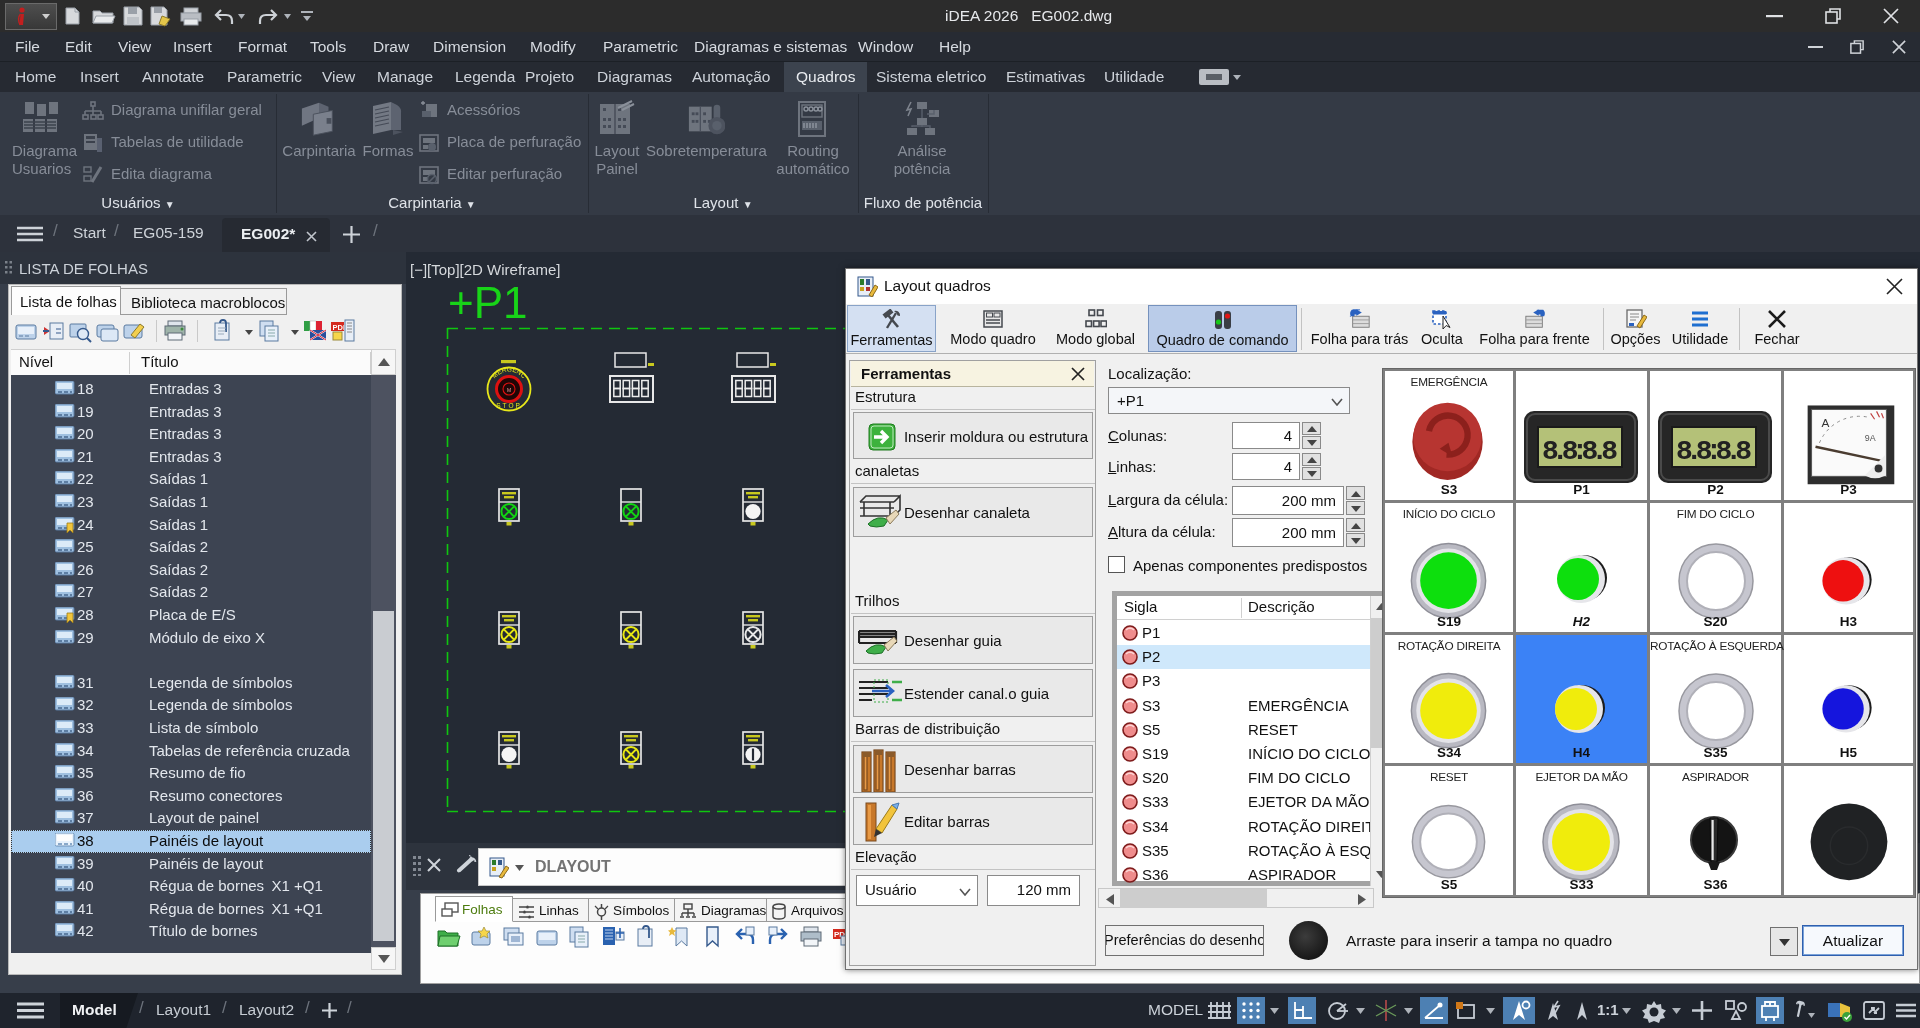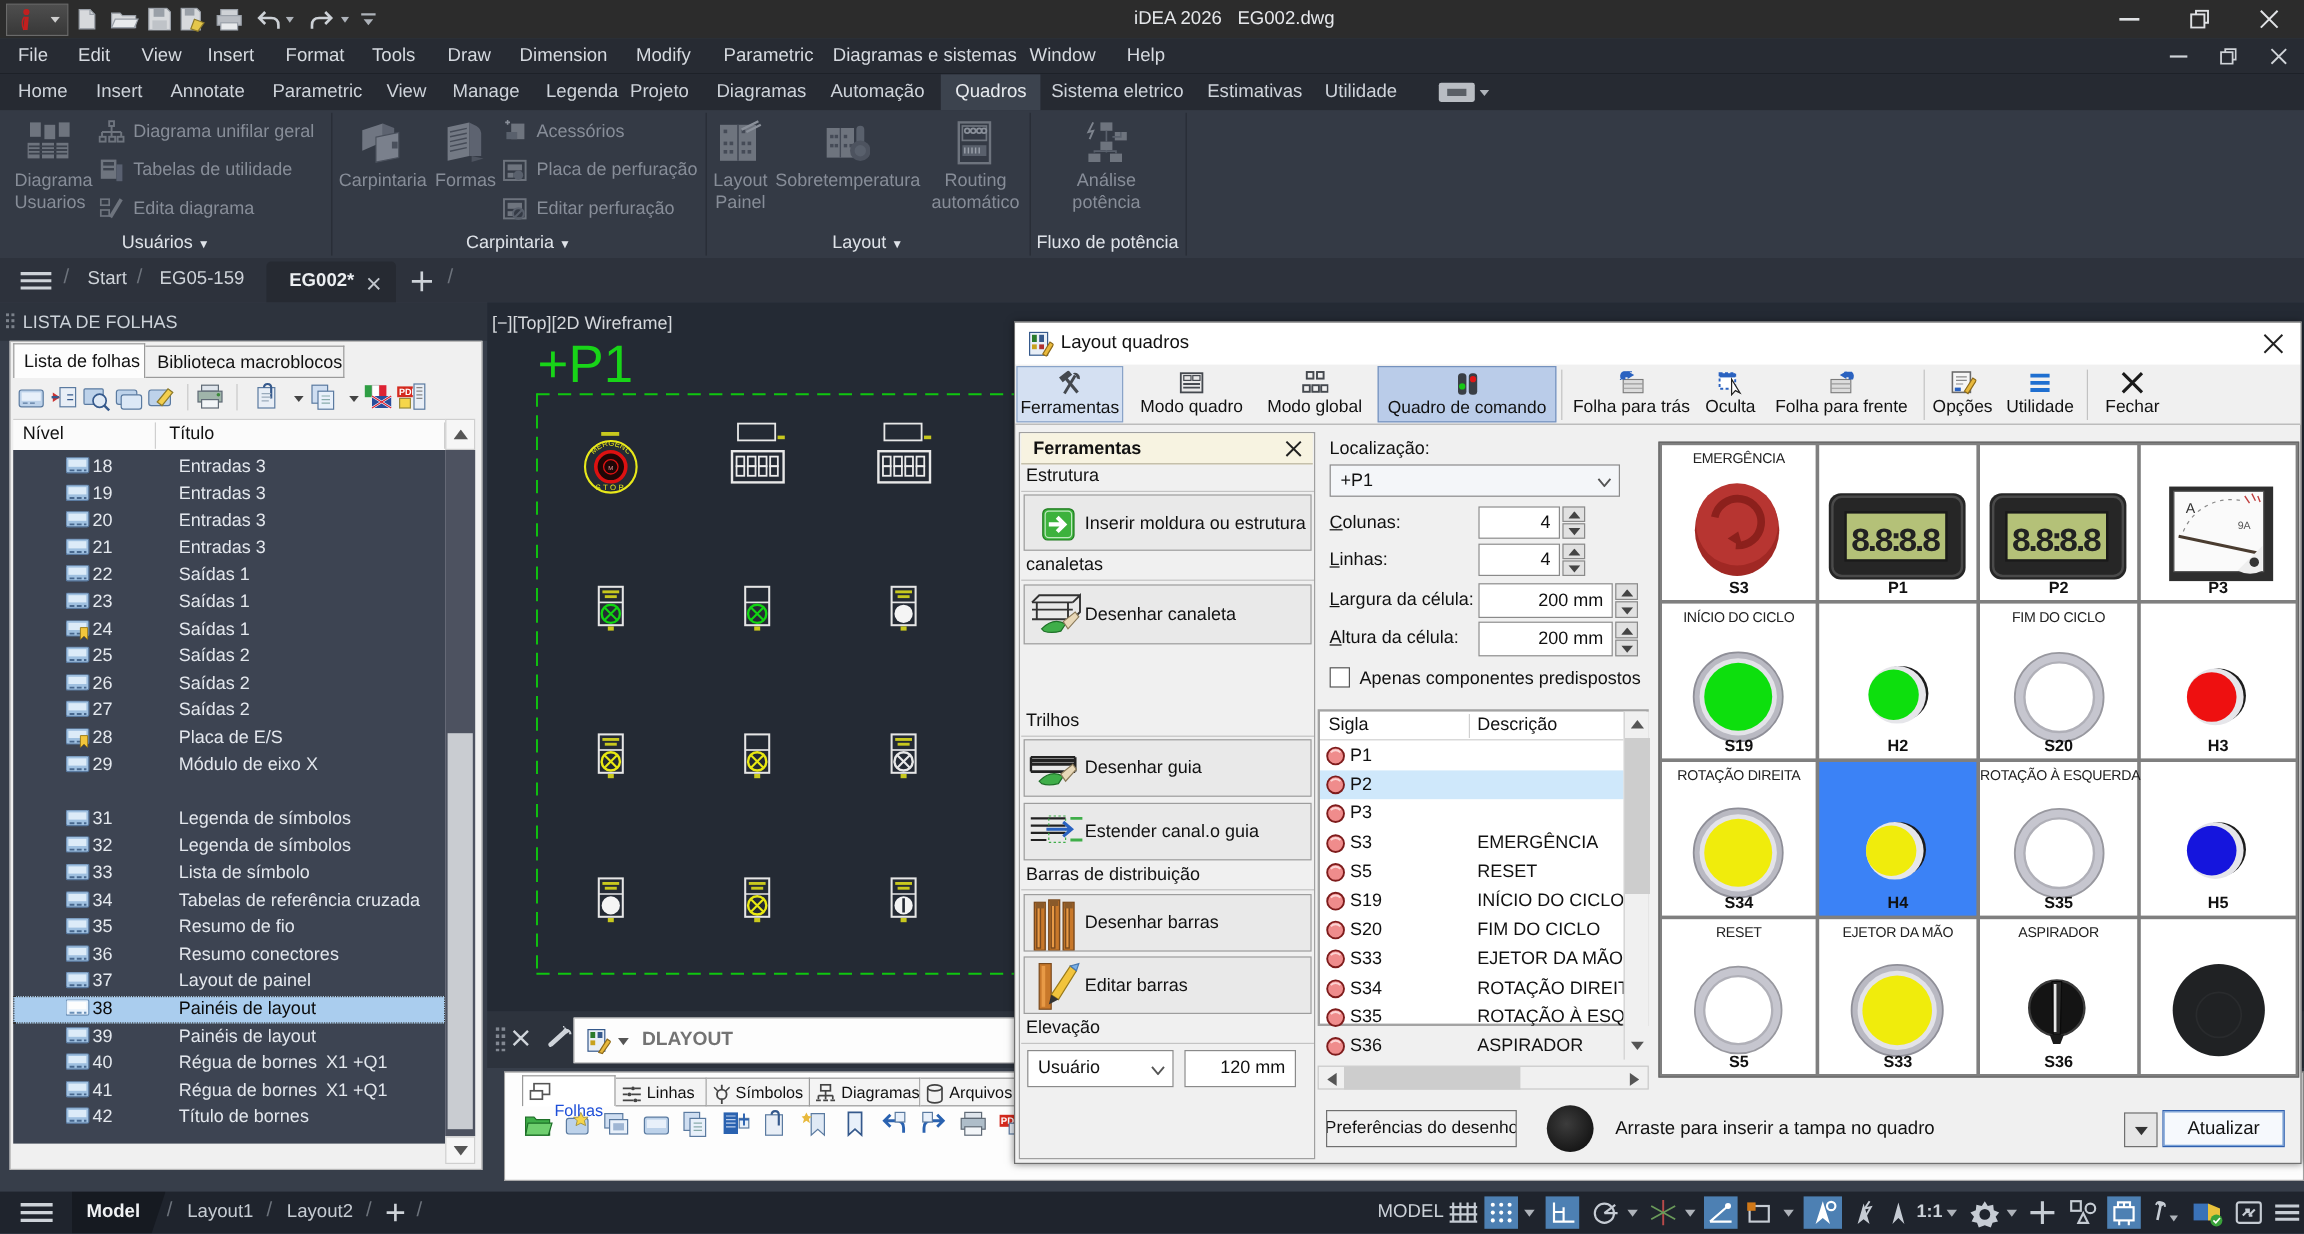--- a/index.html
+++ b/index.html
@@ -889,21 +889,21 @@
   </div>
 </div>
 <div class="abs" id="bpal">
   <div class="abs" style="left:0;top:0;width:100%;height:100%;background:#fdfdfd;"></div>
 
   <div class="abs" style="left:14px;top:2px;width:78px;height:26px;background:#fff;border:1px solid #9a9a9a;border-bottom:1px solid #fff;z-index:2;">
     <svg class="abs" style="left:5px;top:5px" width="18" height="15" viewBox="0 0 18 15">
         <rect x="4" y="1" width="13" height="9" fill="none" stroke="#555" stroke-width="1.4"></rect>
         <rect x="1" y="7" width="10" height="7" fill="#fff" stroke="#555" stroke-width="1.4"></rect>
       </svg>
-    <div class="abs" style="left:26px;top:21px;font-size:13.5px;color:#1d4ed8;">Folhas</div>
+    <div class="abs" style="left:26px;top:5px;font-size:13.5px;color:#4d7c0f;">Folhas</div>
   </div>
   <div class="bptab" style="left:92px;width:76px;"><svg class="abs" style="left:5px;top:6px" width="17" height="14" viewBox="0 0 17 14">
         <path d="M1 2 L8 2 M11 2 L16 2 M1 7 L5 7 M8 7 L16 7 M1 12 L10 12 M13 12 L16 12" stroke="#444" stroke-width="1.6"></path>
         <circle cx="9.5" cy="2" r="1.6" fill="#444"></circle>
         <circle cx="6.5" cy="7" r="1.6" fill="#444"></circle>
         <circle cx="11.5" cy="12" r="1.6" fill="#444"></circle>
       </svg><span style="margin-left:26px;">Linhas</span></div>
   <div class="bptab" style="left:168px;width:86px;"><svg class="abs" style="left:5px;top:4px" width="15" height="18" viewBox="0 0 15 18">
         <circle cx="7.5" cy="9" r="4" fill="none" stroke="#444" stroke-width="1.5"></circle>
         <path d="M7.5 1 L7.5 5 M7.5 13 L7.5 17" stroke="#444" stroke-width="1.5"></path>
@@ -1363,21 +1363,21 @@
       </svg>
     </div>
   <div class="spin" style="left:500px;top:264px;height:14px;">
       <svg class="abs" style="left:4px;top:4px" width="10" height="7">
         <path d="M0 0 L10 0 L5 6 Z" fill="#444"></path>
       </svg>
     </div>
   <div class="abs" style="left:262px;top:287px;width:17px;height:17px;background:#fff;border:1px solid #555;"></div>
   <div class="lbl" style="left:287px;top:288px;">Apenas componentes predispostos</div>
 
-  <div class="abs" id="sigtable" style="left:252px;top:322px;width:276px;height:264px;background:#fff;border:2px solid #a3a3a3;">
+  <div class="abs" id="sigtable" style="left:266px;top:322px;width:276px;height:295px;background:#fff;border:5px solid #a3a3a3;">
     <div class="abs" style="left:0;top:0;width:253px;height:24px;border-bottom:1px solid #d0d0d0;">
       <div class="abs" style="left:7px;top:2px;font-size:15px;color:#111;">Sigla</div>
       <div class="abs" style="left:131px;top:2px;font-size:15px;color:#111;">Descrição</div>
       <div class="abs" style="left:124px;top:2px;width:1px;height:20px;background:#d0d0d0;"></div>
     </div>
     <div id="sigrows">
         <div style="position:absolute;left:0;top:25px;width:253px;height:24px;">
           <svg style="position:absolute;left:4px;top:3px" width="18" height="18">
             <circle cx="9" cy="9" r="7" fill="#ef8c8c" stroke="#7e1c1c" stroke-width="1.6"></circle>
             <path d="M5 6 A5.5 5.5 0 0 1 13 6" stroke="#fbd4d4" stroke-width="1.6" fill="none"></path>
@@ -1549,21 +1549,21 @@
         <div class="glabel-top">INÍCIO DO CICLO</div>
         <svg style="position:absolute;left:0;top:0" width="128" height="129" viewBox="0 0 131 129">
           <defs></defs>
           <circle cx="65" cy="78" r="38" fill="#b9b9c2"></circle>
           <circle cx="65" cy="78" r="38" fill="none" stroke="#8f8f98" stroke-width="1.5"></circle>
           <circle cx="65" cy="78" r="33" fill="#e3e3e8"></circle>
           <circle cx="65" cy="78" r="29" fill="#0ddf0d"></circle>
         </svg>
         <div class="glabel-bot">S19</div>
       </div>
-      <div class="gcell" style="left:133px;top:134px;width:131px;height:129px;border:none;background:#fff;">
+      <div class="gcell" style="left:133px;top:134px;width:131px;height:129px;border:none;background:#fff;font-style:italic;">
         <svg style="position:absolute;left:0;top:0" width="131" height="129" viewBox="0 0 131 129">
           <circle cx="68" cy="75" r="23" fill="#1c1c1c"></circle>
           <circle cx="65" cy="76" r="24" fill="#e6e6ea"></circle>
           <circle cx="62" cy="76" r="21" fill="#0ddf0d"></circle>
         </svg>
         <div class="glabel-bot">H2</div>
       </div>
       <div class="gcell" style="left:267px;top:134px;width:131px;height:129px;border:none;background:#fff;">
         <div class="glabel-top">FIM DO CICLO</div>
         <svg style="position:absolute;left:0;top:0" width="131" height="129" viewBox="0 0 131 129">

